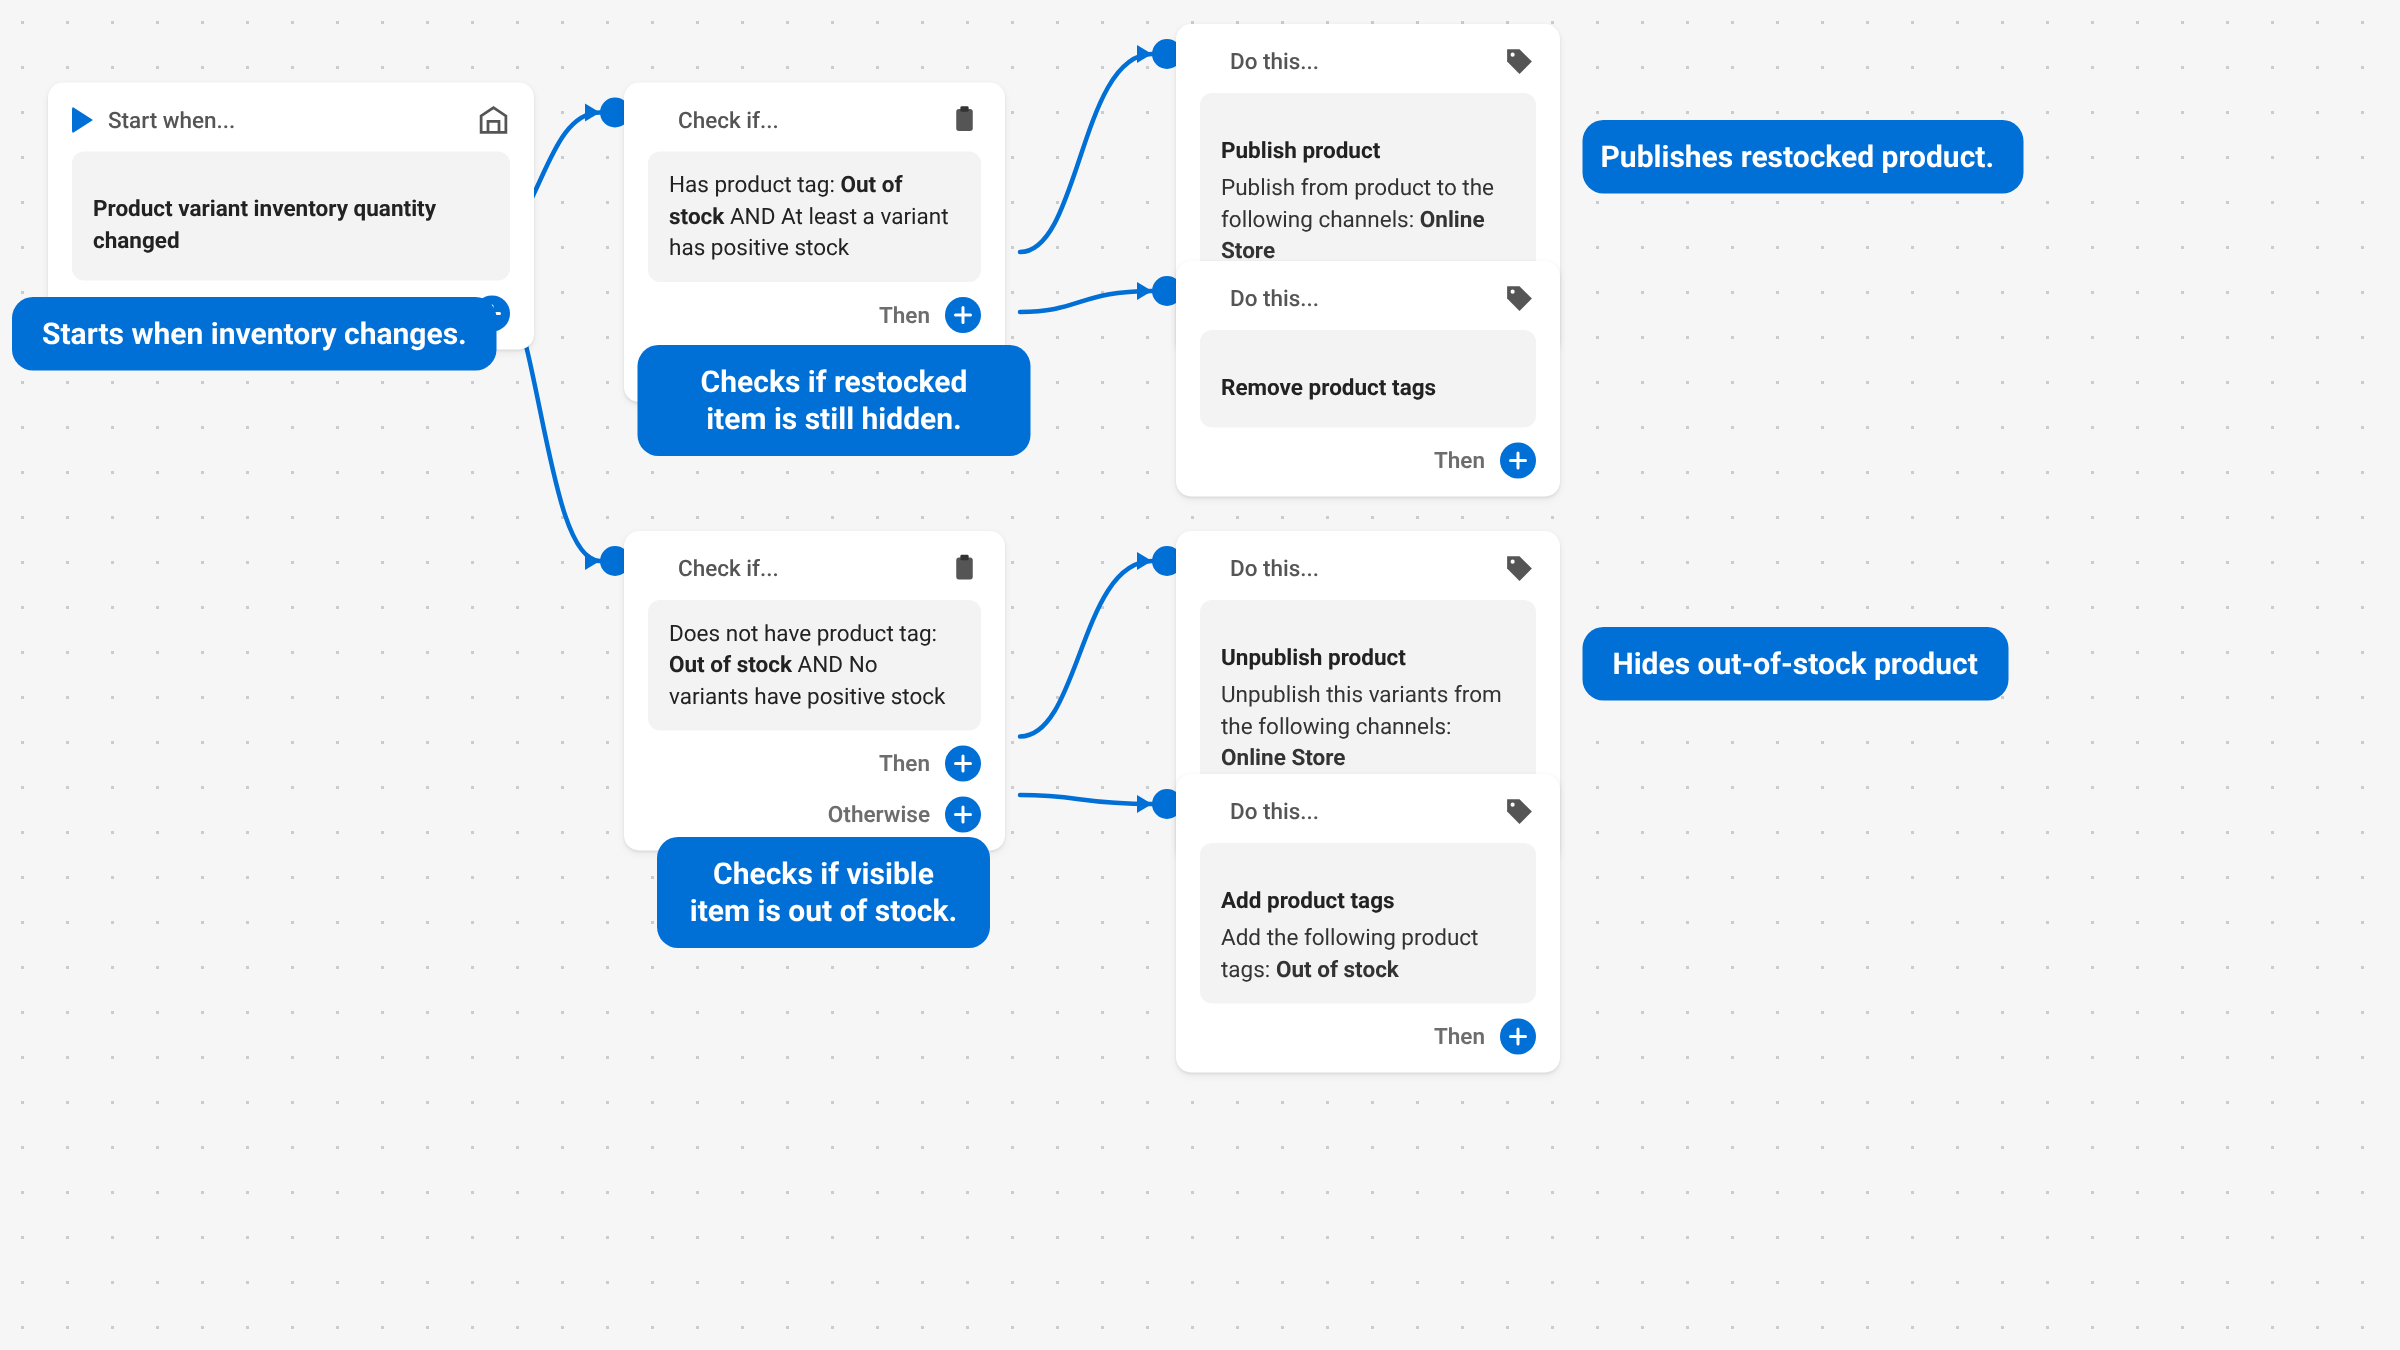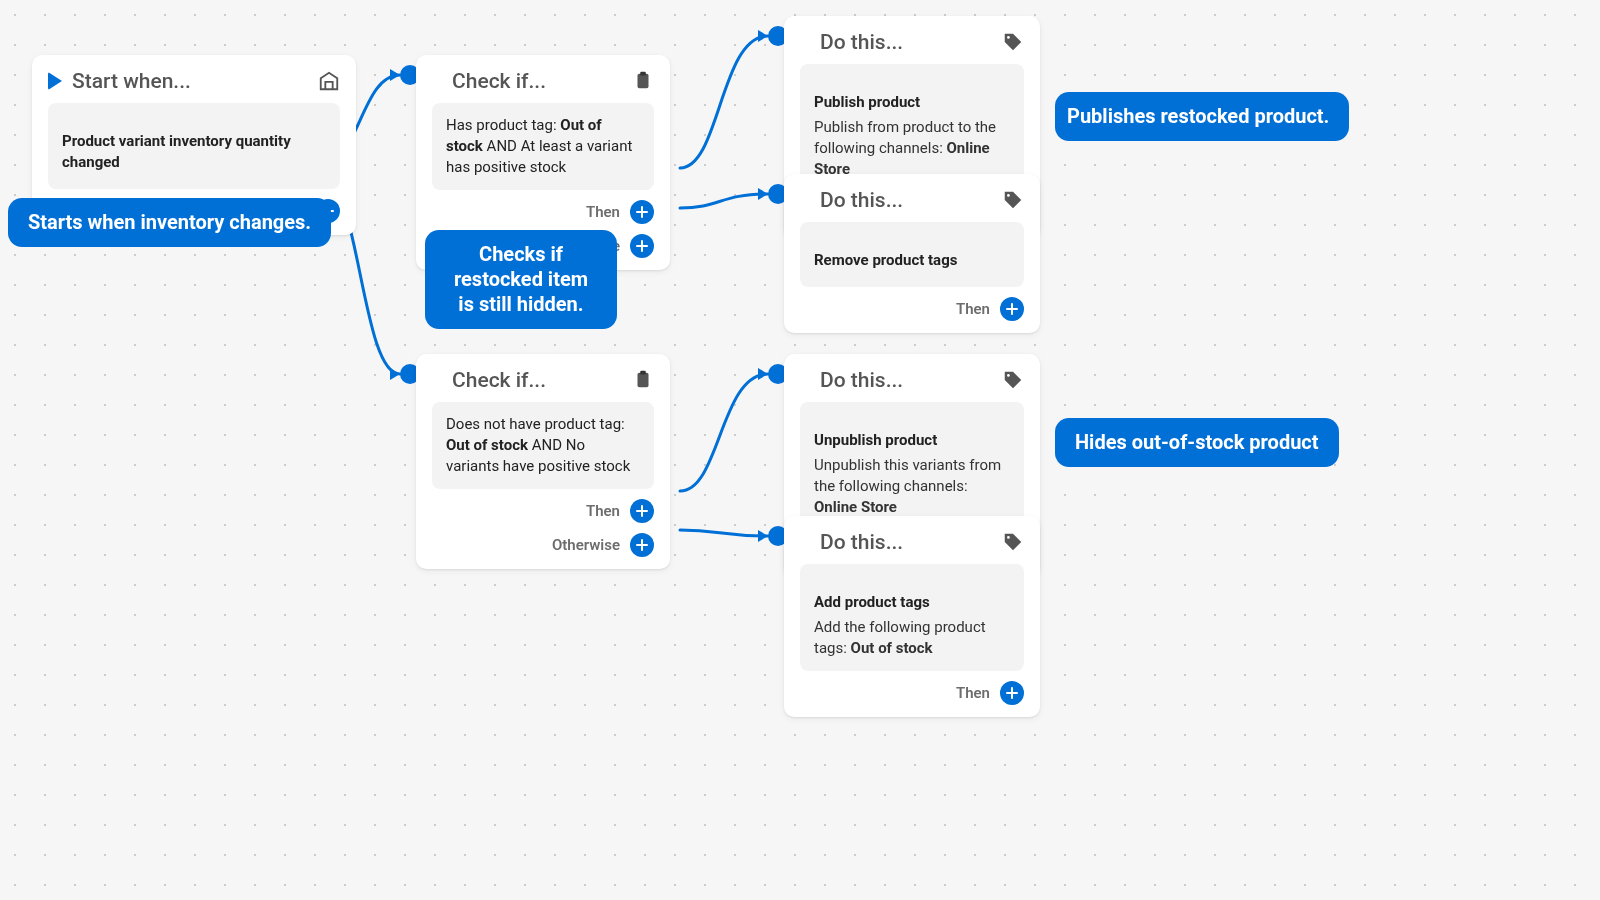--- a/index.html
+++ b/index.html
@@ -18,21 +18,21 @@
 
   .card {
     position: absolute;
     background: #fff;
     border-radius: 10px;
     box-shadow: 0 1px 2px rgba(0,0,0,0.08), 0 2px 6px rgba(0,0,0,0.06);
     padding: 14px 16px 12px 16px;
   }
   .card .header {
     display: flex; align-items: center; gap: 10px;
-    color: #555; font-size: 21px; font-weight: 500;
+    color: #555; font-size: 15px; font-weight: 500;
     margin-bottom: 10px;
   }
   .card .header .icon-right { margin-left: auto; color: #555; }
   .card .body {
     background: #f3f3f3;
     border-radius: 8px;
     padding: 12px 14px;
     color: #222;
     font-size: 15px;
     line-height: 1.4;
@@ -278,17 +278,18 @@
         <span>Add the following product tags: </span><b>Out of stock</b>
       </div>
     </div>
     <div class="footer">
       <span>Then</span>
       <span class="plus-btn"></span>
     </div>
   </div>
 
   <div class="annotation" style="left:8px; top:198px;">Starts when inventory changes.</div>
-  <div class="annotation" style="left:425px; top:230px; width:192px;">Checks if restocked item is still hidden.</div>
-  <div class="annotation" style="left:1055px; top:92px;padding-left:12px;">Publishes restocked product.</div>
+  <div class="annotation" style="left:425px; top:230px; width:262px;">Checks if restocked item is still hidden.</div>
+  <div class="annotation" style="left:438px; top:558px; width:222px;">Checks if visible item is out of stock.</div>
+  <div class="annotation" style="left:1055px; top:80px;padding-left:12px;">Publishes restocked product.</div>
   <div class="annotation" style="left:1055px; top:418px;">Hides out-of-stock product</div>
 
 </div>
 
 </body></html>

